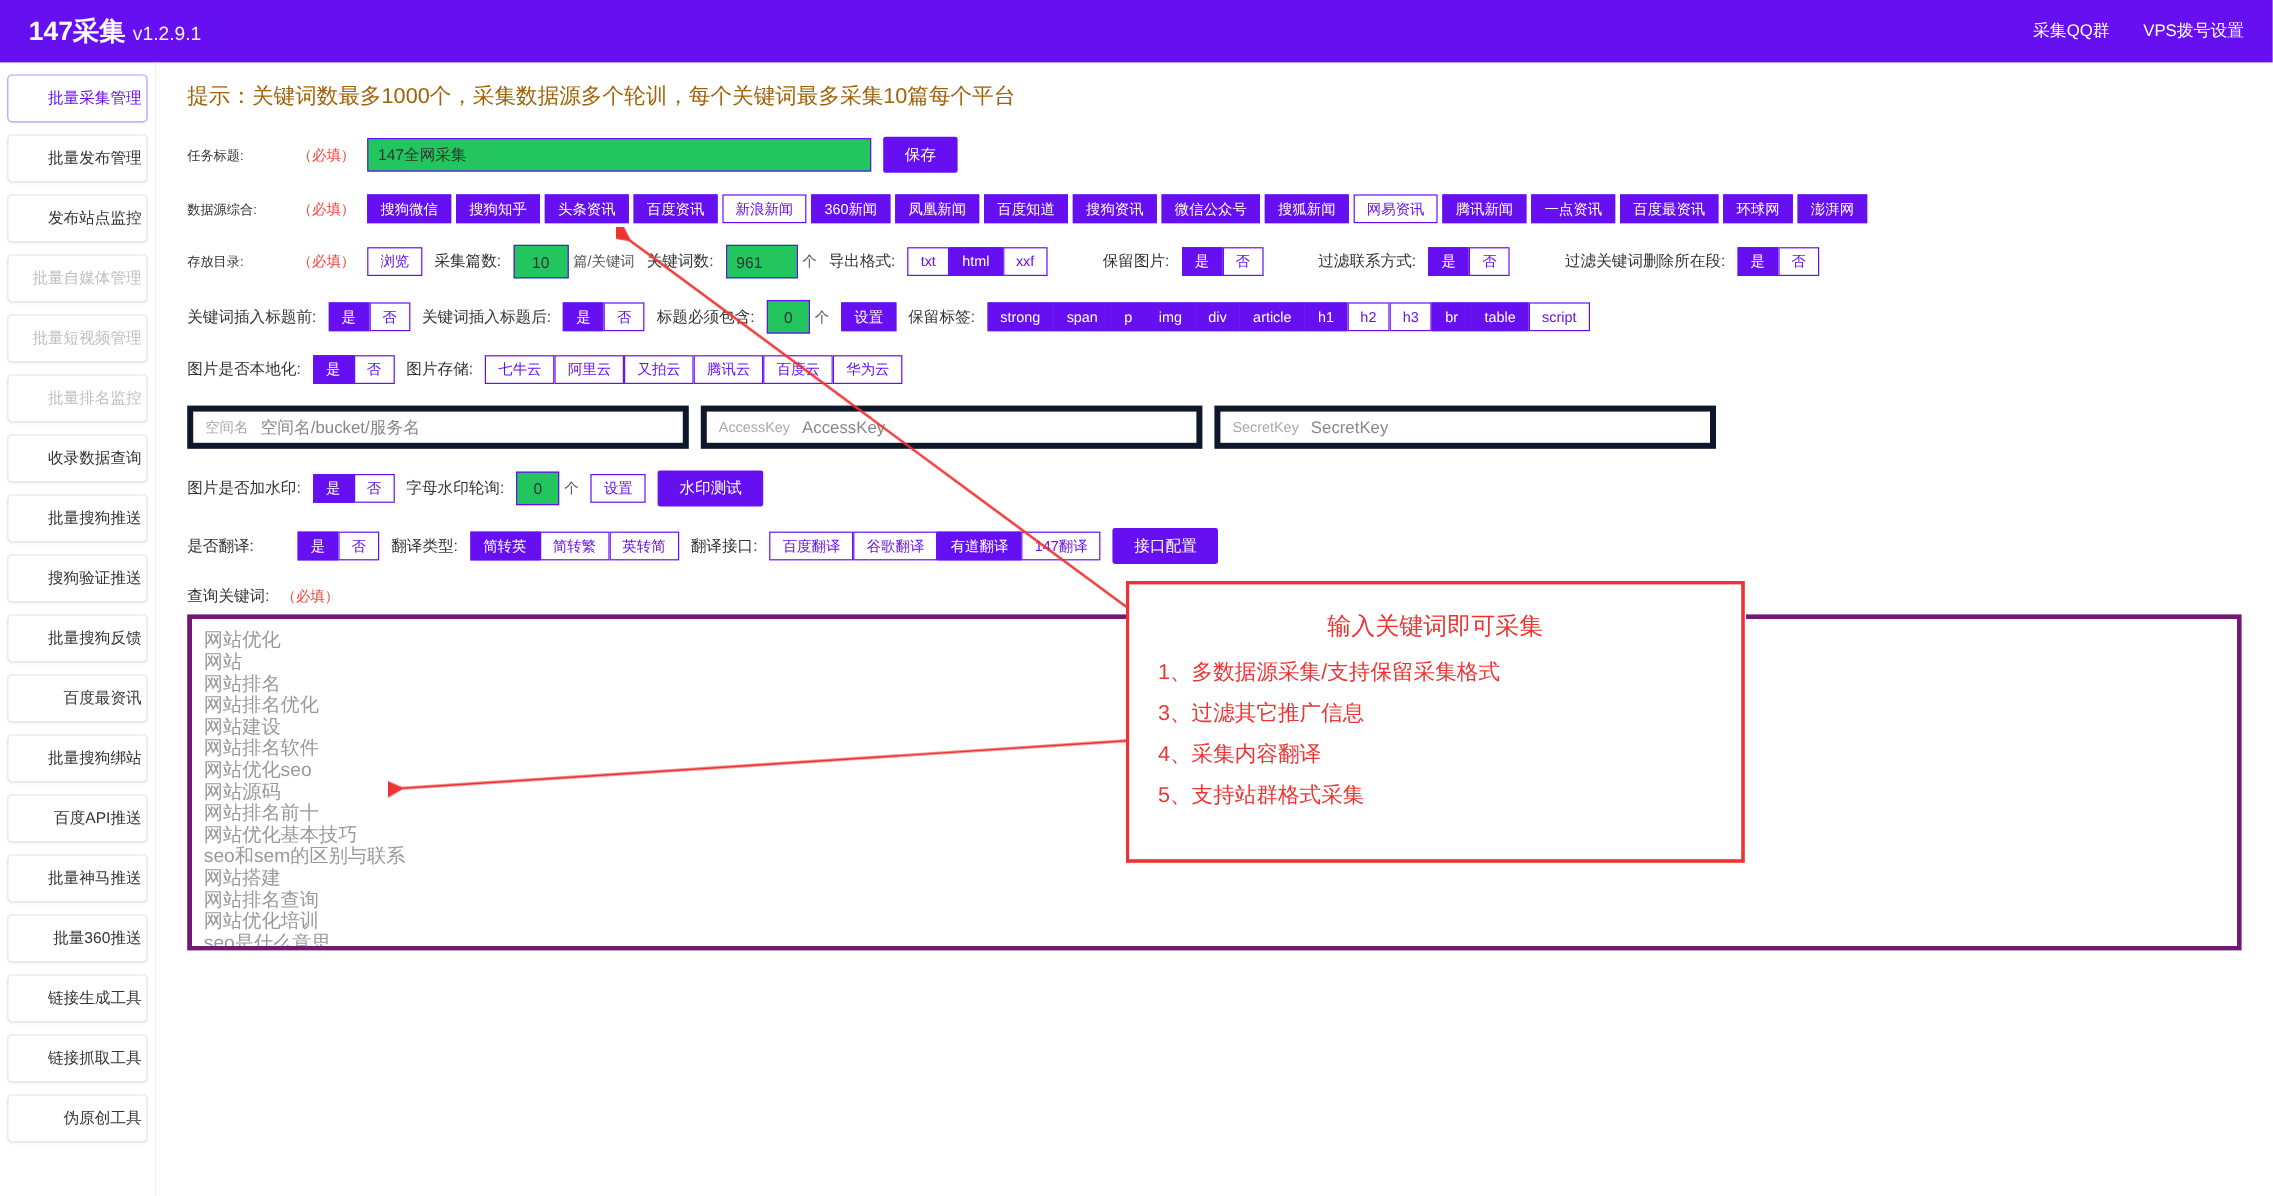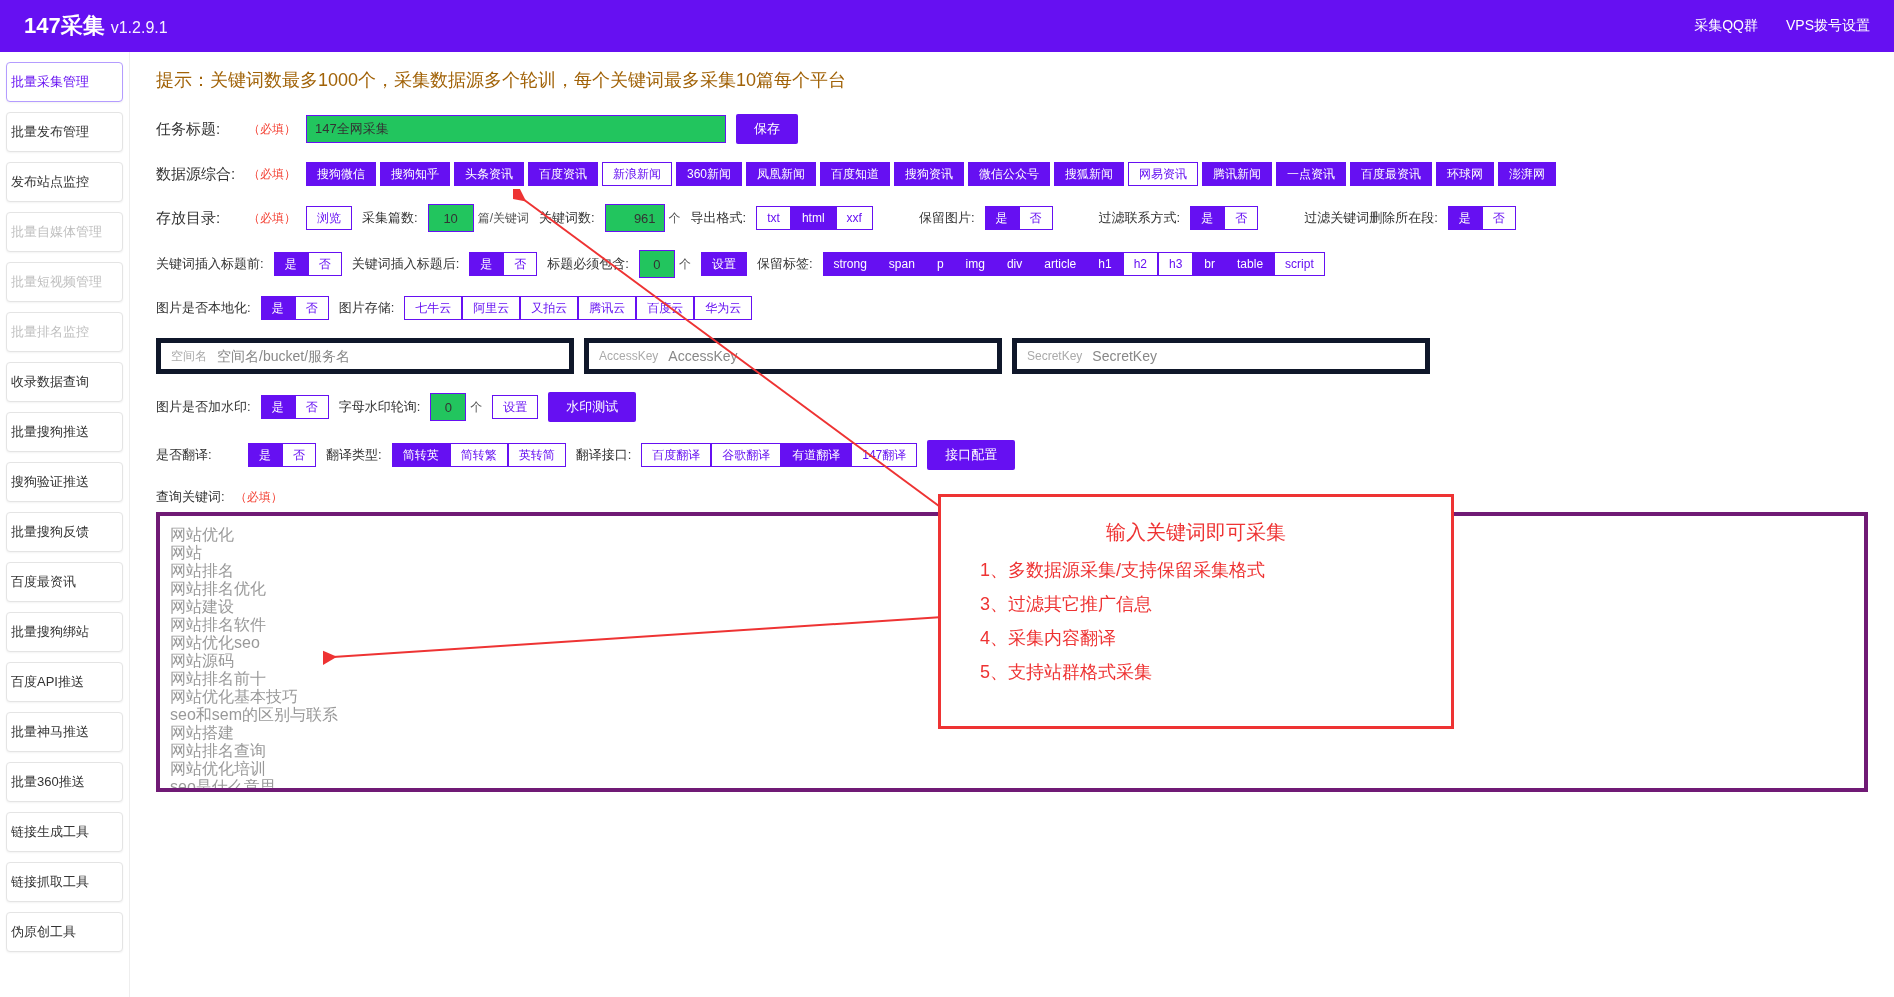--- a/index.html
+++ b/index.html
@@ -4,43 +4,43 @@
 <style>
 *{box-sizing:border-box;margin:0;padding:0;font-family:"Microsoft YaHei",Arial,sans-serif}
 body{background:#fff;width:1894px;height:997px;overflow:hidden;position:relative}
 .header{background:#6610f2;color:#fff;height:52px;display:flex;align-items:center;padding:0 24px;justify-content:space-between}
 .brand{font-size:22px;font-weight:700;display:flex;align-items:baseline;gap:6px}
 .brand .ver{font-size:16px;font-weight:400;opacity:.95}
 .header-links{display:flex;gap:28px;font-size:14px}
 .header-links span{cursor:pointer}
 .layout{display:flex;height:calc(100% - 52px)}
 .sidebar{width:130px;padding:10px 6px;border-right:1px solid #eee;overflow-y:auto}
-.side-btn{display:block;width:100%;background:#fff;border:1px solid #e4e4e4;border-radius:4px;text-align:left;font-size:13px;padding:10px 4px;margin-bottom:10px;color:#333;cursor:pointer;box-shadow:0 1px 2px rgba(0,0,0,.05)}
+.side-btn{display:block;width:100%;background:#fff;border:1px solid #e4e4e4;border-radius:4px;text-align:right;font-size:13px;padding:10px 4px;margin-bottom:10px;color:#333;cursor:pointer;box-shadow:0 1px 2px rgba(0,0,0,.05)}
 .side-btn.active{color:#6610f2;border-color:#b49cff}
 .side-btn.disabled{color:#bfbfbf}
 .main{flex:1;padding:16px 26px;overflow:auto;position:relative}
 .tip{font-size:18px;color:#a16207;margin-bottom:22px}
 .row{display:flex;align-items:center;gap:10px;margin-bottom:18px;font-size:13px;color:#333;flex-wrap:wrap}
-.lbl{min-width:82px;font-size:15px}
+.lbl{min-width:82px;font-size:11px}
 .req{color:#f44336;font-size:12px}
 .inp{border:1px solid #6610f2;background:#22c55e;padding:4px 8px;font-size:13px;color:#333;height:28px}
 .inp.wide{width:420px}
 .inp.tiny{width:46px;text-align:center}
-.inp.small{width:60px;text-align:right}
+.inp.small{width:60px;text-align:left}
 .btn{background:#6610f2;color:#fff;border:none;padding:6px 18px;font-size:13px;border-radius:2px;cursor:pointer}
 .tag{display:inline-block;border:1px solid #6610f2;color:#6610f2;background:#fff;padding:2px 10px;font-size:12px;line-height:18px;cursor:pointer}
 .tag.on{background:#6610f2;color:#fff}
 .suffix{font-size:12px;color:#555;margin-left:-6px}
 .label-inp{display:flex;align-items:center;border:5px solid #0f172a;padding:0 10px;height:36px;width:418px;gap:10px}
 .label-inp .il{color:#aaa;font-size:12px}
 .label-inp input{border:none;outline:none;flex:1;font-size:14px;color:#888;background:transparent}
 .label-inp input::placeholder{color:#888}
 .ta-wrap{margin-top:6px}
 .ta{width:100%;height:280px;border:4px solid #701a75;padding:10px;font-size:16px;line-height:18px;color:#999;background:#fff;resize:none;outline:none}
-.overlay{position:absolute;left:808px;top:442px;width:516px;height:235px;border:3px solid #e33;background:#fff;padding:18px 39px;font-size:18px;color:#e33;line-height:34px;z-index:5}
+.overlay{position:absolute;left:808px;top:432px;width:516px;height:235px;border:3px solid #e33;background:#fff;padding:18px 24px;font-size:18px;color:#e33;line-height:34px;z-index:5}
 .overlay .title{text-align:center;font-size:20px;margin-bottom:4px}
 svg.arrow{position:absolute;z-index:4}
 .gap{width:26px}
 </style>
 </head>
 <body>
 
 <div class="header">
   <div class="brand">
     <span>147采集</span>

